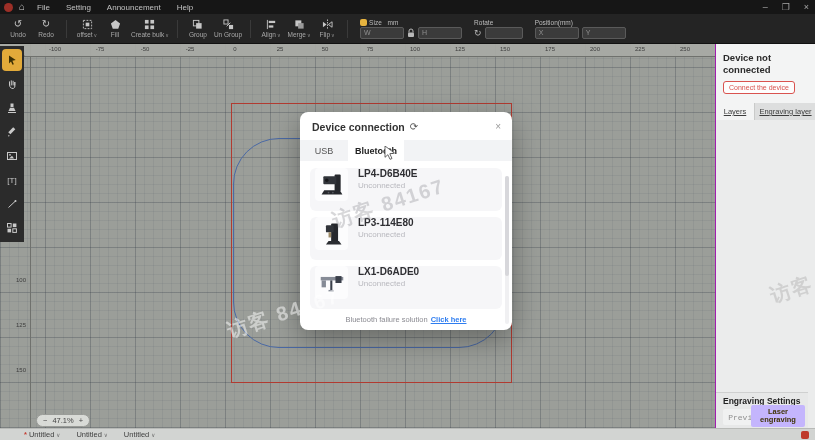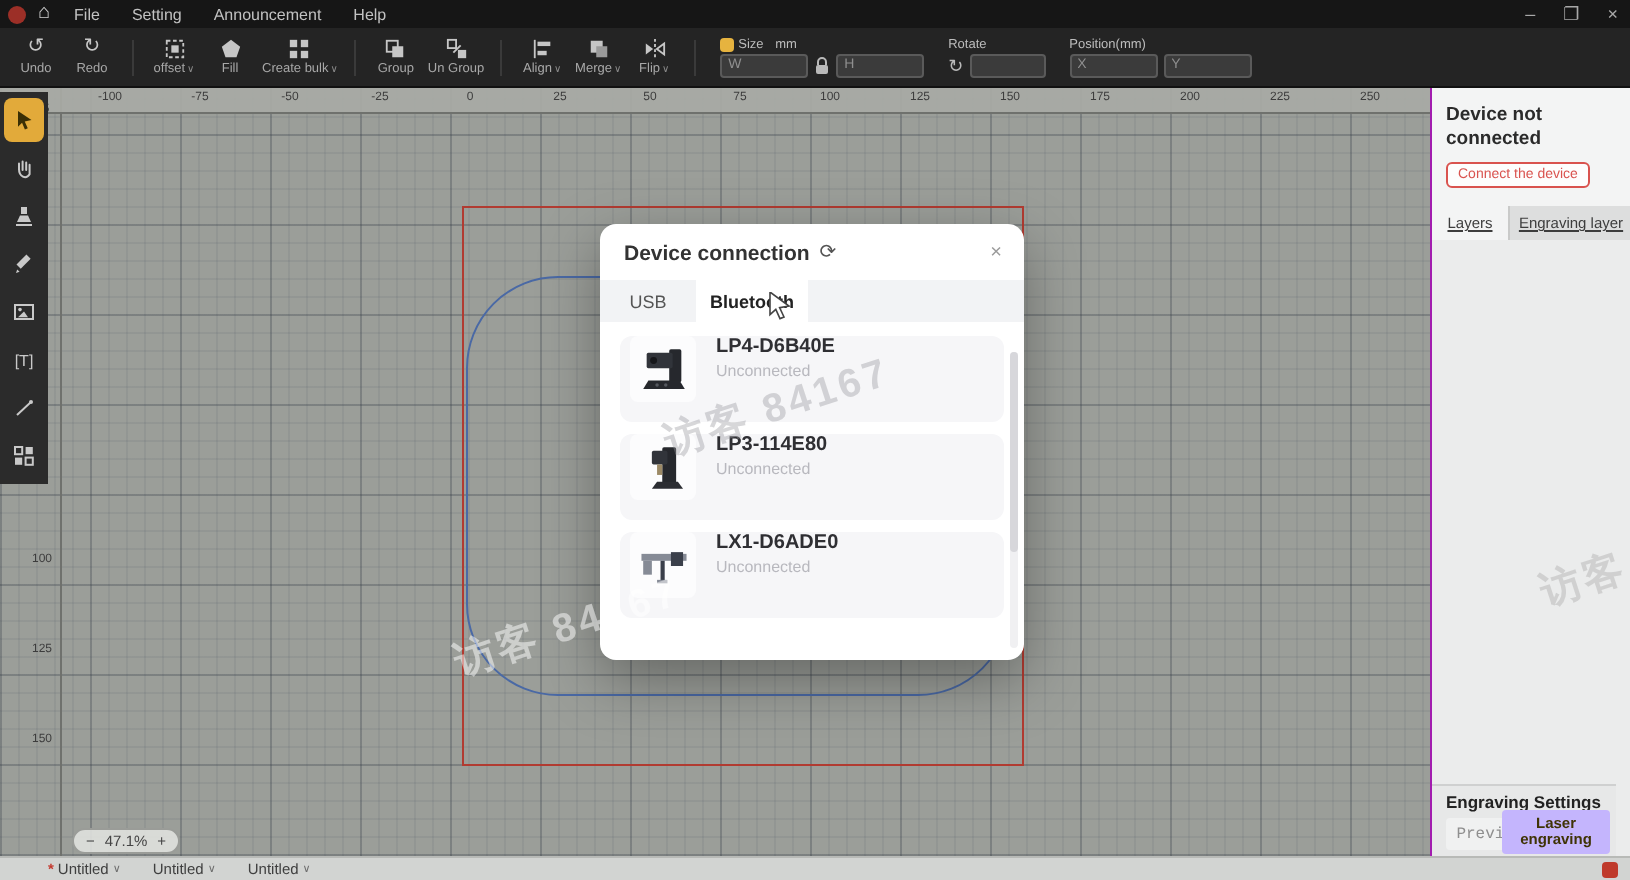--- a/index.html
+++ b/index.html
@@ -449,20 +449,23 @@
             <rect x="13" y="12" width="2.4" height="12" fill="#3a3f4a"></rect>
             <rect x="11" y="23" width="6" height="2" fill="#868b96"></rect>
           </svg>
       </div>
       <div>
         <div class="dev-name">LX1-D6ADE0</div>
         <div class="dev-status">Unconnected</div>
       </div>
     </div>
   </div>
+  <div class="m-foot">
+    <span>Bluetooth failure solution</span><a href="#">Click here</a>
+  </div>
   <div class="m-scroll">
       <div class="m-thumb"></div>
     </div>
 </div>
 
 <svg class="cursor" width="12" height="14" viewBox="0 0 12 14">
   <polygon points="1,0 10.5,7 5.8,7.8 8,12.5 6,13.3 3.9,8.7 1,11.3" fill="#fff" stroke="#444" stroke-width="0.8"></polygon>
 </svg>
 
 </body></html>

